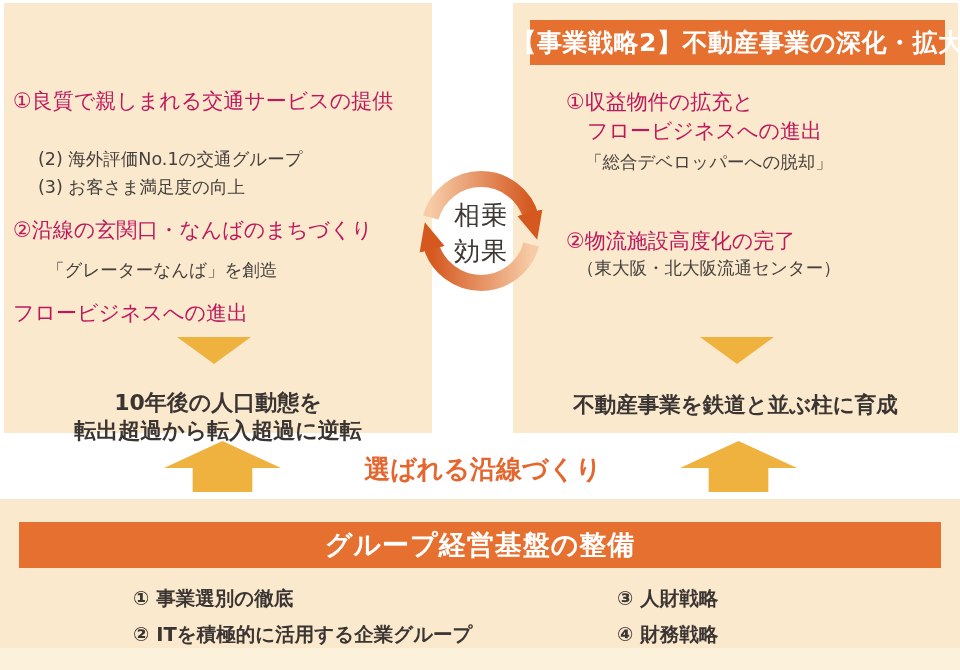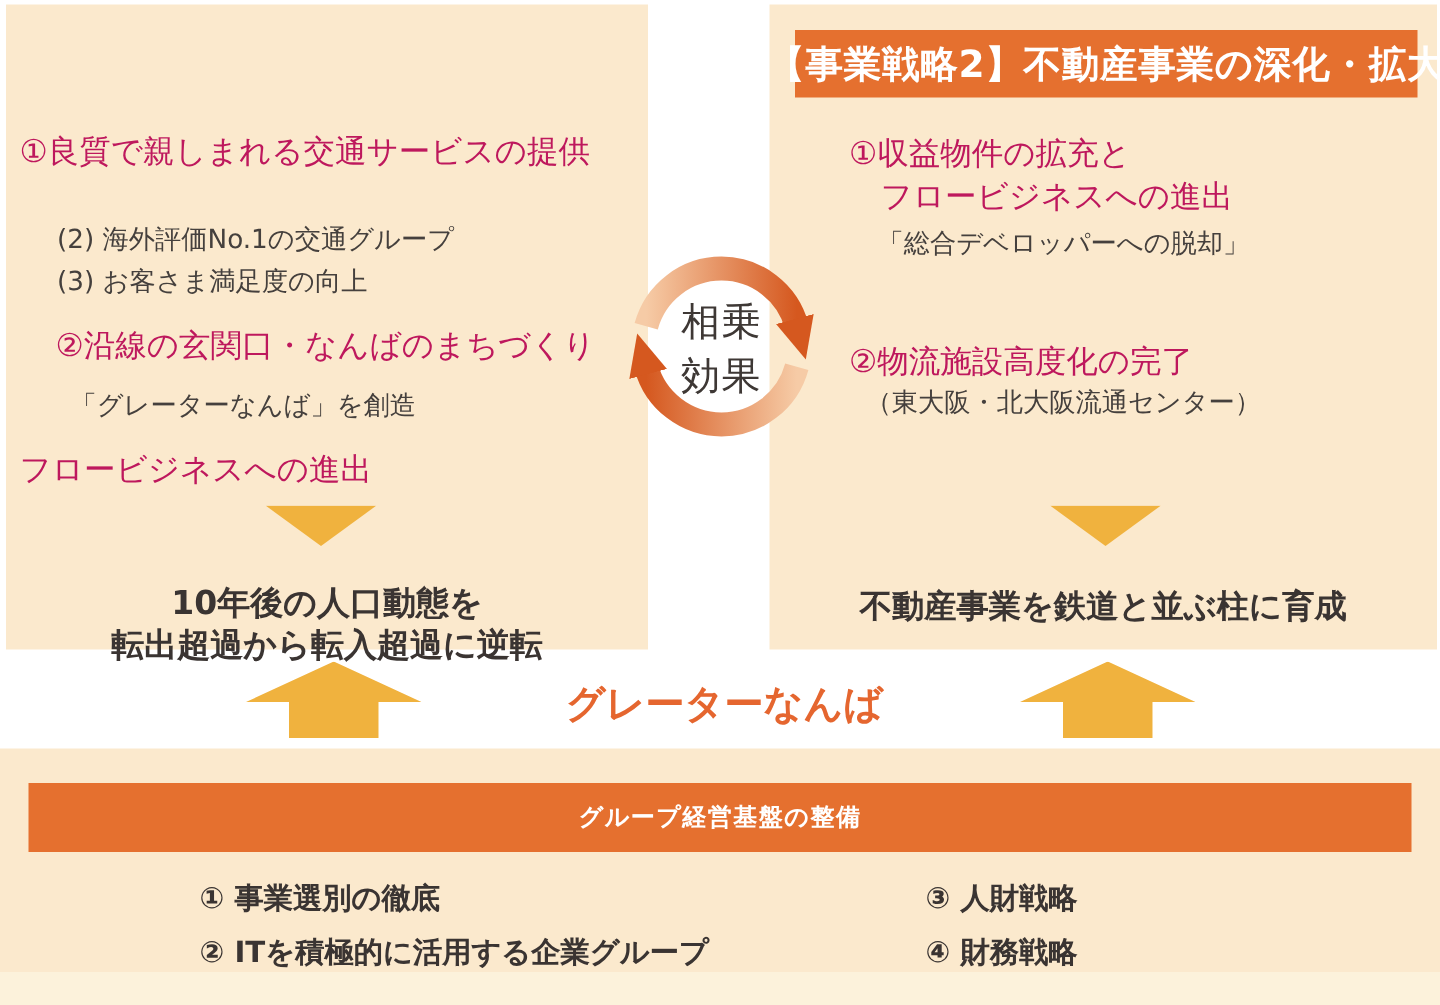--- a/index.html
+++ b/index.html
@@ -43,41 +43,41 @@
   }
 
   .underpin-label {
     position:absolute; left:363px; top:452px; width:240px; text-align:center;
     color:#e5662f; font-weight:700; font-size:26px; white-space:nowrap;
   }
 
   .foundation-box { position:absolute; left:0; top:499px; width:960px; height:149px; background:#fbe9cd; }
   .foundation-header {
     position:absolute; left:19px; top:23px; width:922px; height:46px; background:#e5702f;
-    color:#ffffff; font-weight:700; font-size:16px; display:flex; align-items:center;
+    color:#ffffff; font-weight:700; font-size:27px; display:flex; align-items:center;
     justify-content:center; letter-spacing:1px;
   }
   .f-item { position:absolute; font-weight:700; font-size:19.5px; color:#3a3432; white-space:nowrap; }
   .f-c1 { left:133px; } .f-c2 { left:617px; }
   .f-r1 { top:86px; } .f-r2 { top:122px; }
 
   .footer-strip { position:absolute; left:0; top:648px; width:960px; height:22px; background:#fcf2db; }
 </style>
 </head>
 <body>
 
 <div class="stage">
 
   <div class="panel panel-left">
 
     <div class="h-item" style="left:9px; top:84px;">①良質で親しまれる交通サービスの提供</div>
     <div class="sub-item" style="left:34px; top:144px;">(2) 海外評価No.1の交通グループ</div>
     <div class="sub-item" style="left:34px; top:172px;">(3) お客さま満足度の向上</div>
 
-    <div class="h-item" style="left:9px; top:213px;margin-left:24px;">②沿線の玄関口・なんばのまちづくり</div>
+    <div class="h-item" style="left:9px; top:213px;">②沿線の玄関口・なんばのまちづくり</div>
     <div class="sub-item" style="left:43px; top:255px;">「グレーターなんば」を創造</div>
 
     <div class="h-item" style="left:9px; top:296px;">フロービジネスへの進出</div>
 
     <div class="down-arrow" style="left:173px; top:334px;"></div>
 
     <div class="outcome" style="top:368px;">
       <div>10年後の人口動態を</div>
       <div>転出超過から転入超過に逆転</div>
     </div>
@@ -117,21 +117,21 @@
     <path d="M 16.8 53.5 A 52 52 0 0 1 117.2 53.5" fill="none" stroke="url(#gradTop)" stroke-width="16" marker-end="url(#cycleHead)"></path>
     <path d="M 117.2 80.5 A 52 52 0 0 1 16.8 80.5" fill="none" stroke="url(#gradBot)" stroke-width="16" marker-end="url(#cycleHead)"></path>
   </svg>
   <div class="synergy-label">
     <div>相乗</div>
     <div>効果</div>
   </div>
 
   <div class="up-arrow" style="left:164px; top:441px;"></div>
   <div class="up-arrow" style="left:680px; top:441px;"></div>
-  <div class="underpin-label">グレーターなんば</div>
+  <div class="underpin-label">選ばれる沿線づくり</div>
 
   <div class="foundation-box">
     <div class="foundation-header">グループ経営基盤の整備</div>
 
     <div class="f-item f-c1 f-r1">① 事業選別の徹底</div>
     <div class="f-item f-c1 f-r2">② ITを積極的に活用する企業グループ</div>
     <div class="f-item f-c2 f-r1">③ 人財戦略</div>
     <div class="f-item f-c2 f-r2">④ 財務戦略</div>
   </div>
 

